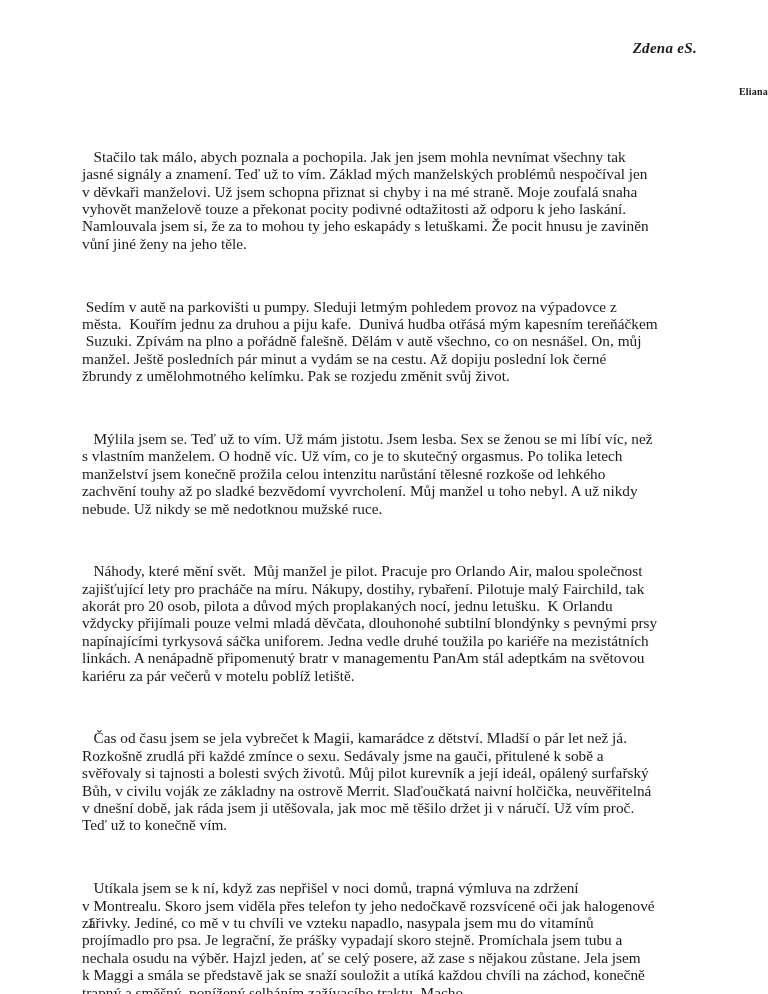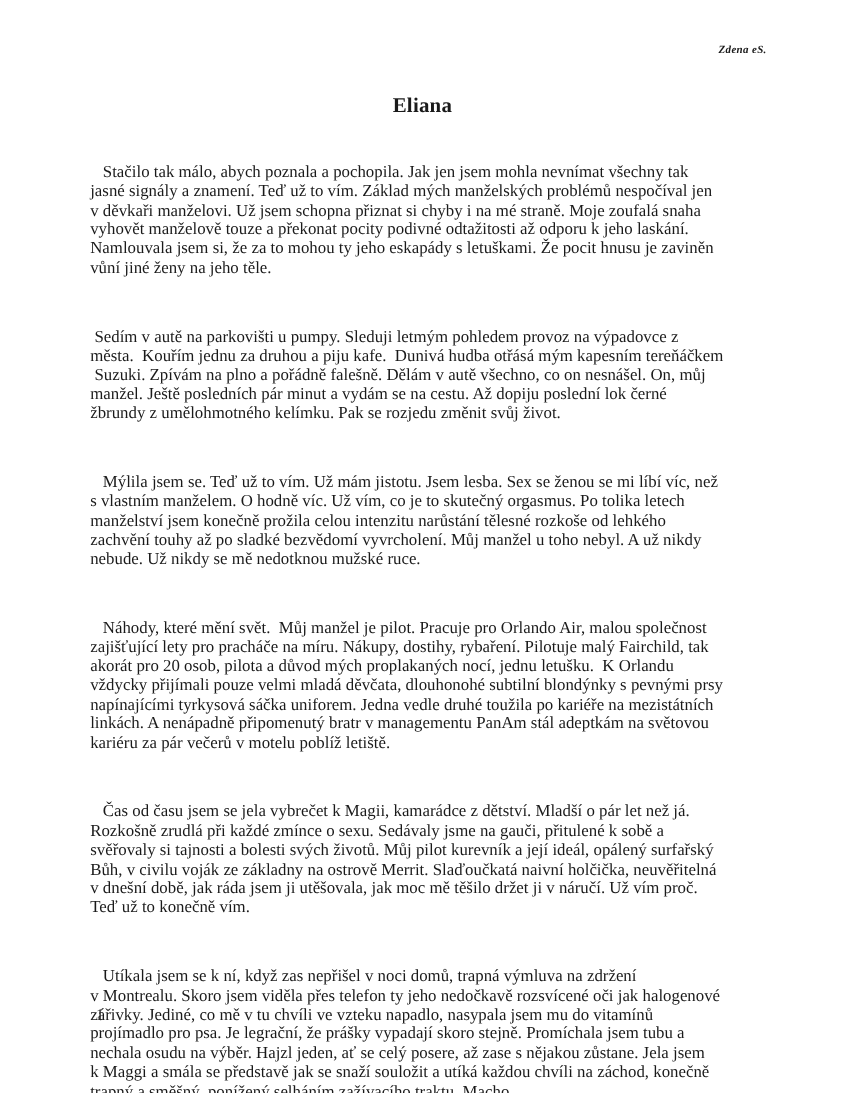--- a/index.html
+++ b/index.html
@@ -14,33 +14,33 @@
     height: 994px;
     background: #ffffff;
     overflow: hidden;
     font-family: "Liberation Serif", "DejaVu Serif", serif;
     color: #1a1a1a;
   }
   .author-header {
     position: absolute;
     top: 40px;
     right: 71px;
-    font-size: 10px;
+    font-size: 15px;
     font-weight: bold;
     font-style: italic;
     letter-spacing: 0.3px;
     white-space: pre;
   }
   .doc-title {
     position: absolute;
     top: 86px;
     left: 0;
     right: 0;
-    text-align: center;
-    font-size: 19px;
+    text-align: right;
+    font-size: 10px;
     font-weight: bold;
     letter-spacing: 0.2px;
   }
   .doc-body {
     position: absolute;
     top: 113px;
     left: 82px;
     right: 30px;
     font-size: 15.3px;
     line-height: 17.4px;

